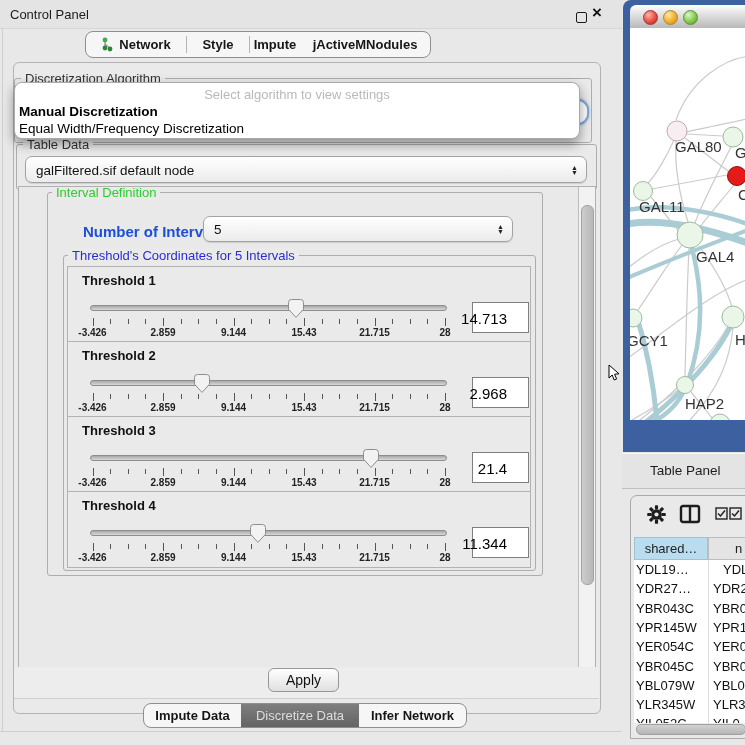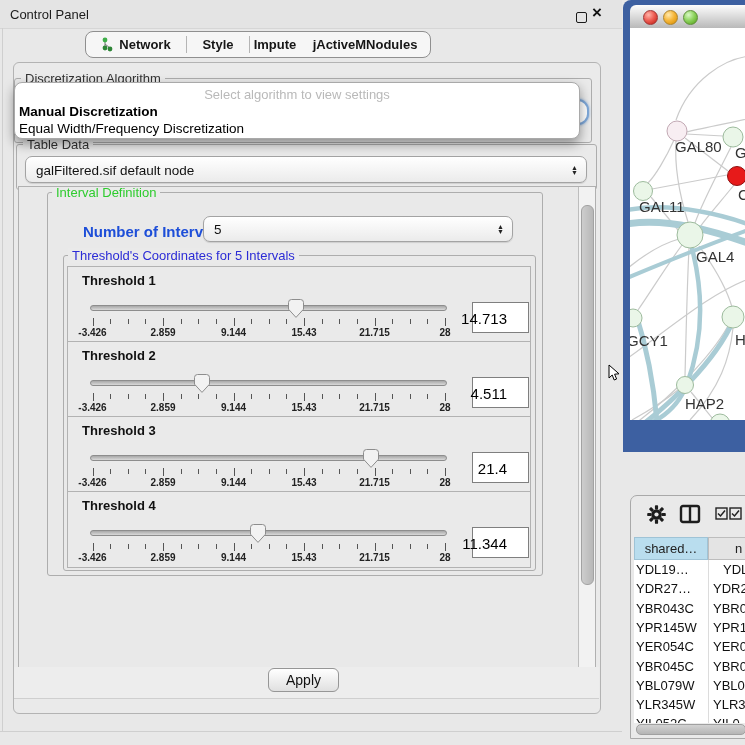--- a/index.html
+++ b/index.html
@@ -188,21 +188,21 @@
                 <div class="ticklab" style="left: 24.5px; top: 60px;">-3.426</div>
                 <div class="ticklab" style="left: 95px; top: 60px;">2.859</div>
                 <div class="ticklab" style="left: 165.5px; top: 60px;">9.144</div>
                 <div class="ticklab" style="left: 236px; top: 60px;">15.43</div>
                 <div class="ticklab" style="left: 306.5px; top: 60px;">21.715</div>
                 <div class="ticklab" style="left: 377px; top: 60px;">28</div>
                 <div style="position: absolute; left: 125.8px; top: 32px; width: 16px; height: 19px;"><svg width="16" height="19" viewBox="0 0 16 19">
                     <path d="M3.5 .5 H12.5 A3 3 0 0 1 15.5 3.5 V10.2 L8 18.4 L.5 10.2 V3.5 A3 3 0 0 1 3.5 .5 Z" fill="#f2f2f2" stroke="#8d8d8d"></path>
                   </svg></div>
                 <div class="valbox" style="left: 404px; top: 35px; width: 55px; height: 29px;">
-                  <span>4.511</span>
+                  <span>2.968</span>
                 </div>
               </div>
               <div class="thresh-panel" style="left: 3px; top: 160px; width: 462px; height: 75px;">
                 <div class="tp-label">Threshold 3</div>
                 <div class="track" style="left: 22px; top: 38px; width: 355px;"></div>
                 <div class="tick" style="left: 24.5px; top: 51px; height: 8px;"></div>
                 <div class="tick" style="left: 42.1px; top: 52px; height: 4.5px;"></div>
                 <div class="tick" style="left: 59.8px; top: 52px; height: 4.5px;"></div>
                 <div class="tick" style="left: 77.4px; top: 52px; height: 4.5px;"></div>
                 <div class="tick" style="left: 95px; top: 51px; height: 8px;"></div>
@@ -278,20 +278,31 @@
     </div>
     <div class="abs vscroll" style="left:578px;top:187px;width:16px;height:480px;">
       <div class="vthumb" style="top:18px;height:378px;left:2px;"></div>
     </div>
 
     <div class="abs" style="left:14px;top:667px;width:585px;height:31px;background:#ededed;border-bottom:1px solid #cfcfcf;"></div>
     <div class="abs btn" style="left:268px;top:668px;width:69px;height:22px;">
       <span>Apply</span>
     </div>
 
+    <div class="abs tabstrip" id="bottom-tabs" style="left:143px;top:703px;height:23px;">
+        <div class="tab" style="width: 97px;">
+          <span>Impute Data</span>
+        </div>
+        <div class="tab selected" style="width: 118px;">
+          <span>Discretize Data</span>
+        </div>
+        <div class="tab" style="width: 107px;">
+          <span>Infer Network</span>
+        </div>
+      </div>
   </div>
 
   <div class="abs netwin">
     <div class="net-titlebar">
       <div class="light" style="left:13px;background:radial-gradient(circle at 35% 30%,#ffb4aa,#ee5f55 45%,#ce3126 80%,#a82017);border:.5px solid #9f3535;"></div>
       <div class="light" style="left:33px;background:radial-gradient(circle at 35% 30%,#ffe9ad,#f6b73c 45%,#e19a12 80%,#bd7c09);border:.5px solid #ad842d;"></div>
       <div class="light" style="left:53px;background:radial-gradient(circle at 35% 30%,#d9f8c5,#8fd460 45%,#66b02e 80%,#4c9420);border:.5px solid #5e8f3a;"></div>
     </div>
     <div class="net-canvas">
       <svg id="netsvg" width="115" height="392" viewBox="0 0 115 392" xmlns="http://www.w3.org/2000/svg">
@@ -334,20 +345,23 @@
           <text x="108" y="172" font-size="15" fill="#333" font-family="Liberation Sans, sans-serif">C</text>
           <text x="9" y="184" font-size="15" fill="#333" font-family="Liberation Sans, sans-serif">GAL11</text>
           <text x="66" y="234" font-size="15" fill="#333" font-family="Liberation Sans, sans-serif">GAL4</text>
           <text x="-3" y="318" font-size="15" fill="#333" font-family="Liberation Sans, sans-serif">GCY1</text>
           <text x="105" y="317" font-size="15" fill="#333" font-family="Liberation Sans, sans-serif">H</text>
           <text x="55" y="381" font-size="15" fill="#333" font-family="Liberation Sans, sans-serif">HAP2</text>
         </svg>
     </div>
   </div>
 
+  <div class="abs tp-bar">
+    <span>Table Panel</span>
+  </div>
   <div class="abs tablewin">
     <svg width="19" height="19" viewBox="0 0 18 18" style="position:absolute;left:16px;top:9px;">
       <g fill="#1d1d1d">
         <circle cx="9" cy="9" r="5"></circle>
         <g id="teeth">
             <rect x="7.5" y="0.2" width="3" height="4" rx="0.8" transform="rotate(0 9 9)"></rect>
             <rect x="7.5" y="0.2" width="3" height="4" rx="0.8" transform="rotate(45 9 9)"></rect>
             <rect x="7.5" y="0.2" width="3" height="4" rx="0.8" transform="rotate(90 9 9)"></rect>
             <rect x="7.5" y="0.2" width="3" height="4" rx="0.8" transform="rotate(135 9 9)"></rect>
             <rect x="7.5" y="0.2" width="3" height="4" rx="0.8" transform="rotate(180 9 9)"></rect>

